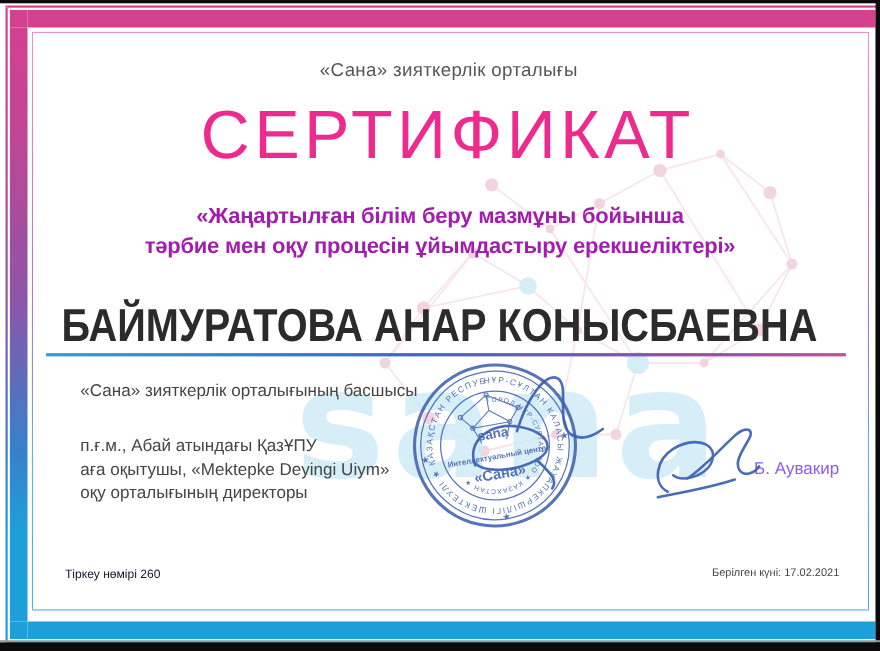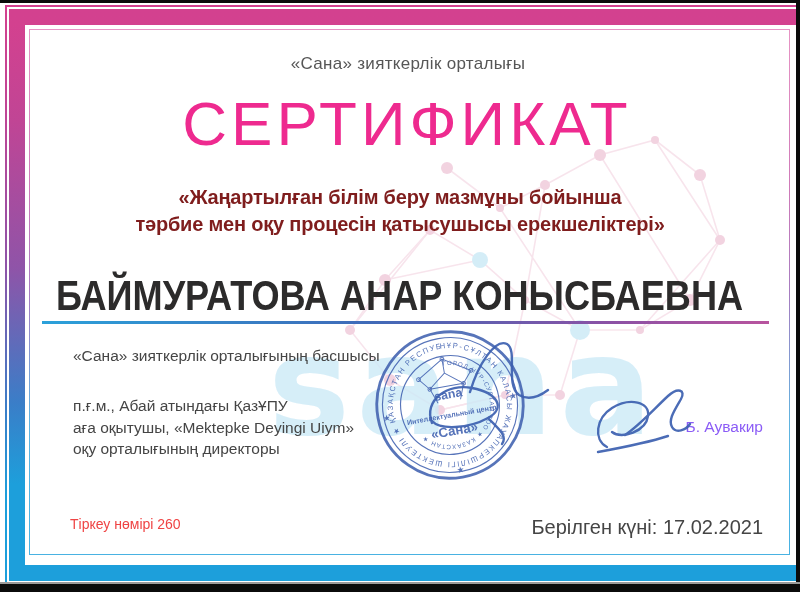--- a/index.html
+++ b/index.html
@@ -26,35 +26,35 @@
   .wm-text{position:absolute;left:268px;top:318px;z-index:1;
      font-size:138px;font-weight:bold;line-height:1;letter-spacing:6px;
      color:#cdeaf7;opacity:.8;font-family:"DejaVu Sans","Liberation Sans",sans-serif;}
 
   
   .org-line{position:absolute;top:54px;left:0;width:100%;padding-left:16px;box-sizing:border-box;
      text-align:center;font-size:17px;color:#565656;letter-spacing:.3px;z-index:2;}
   .cert-title{position:absolute;top:88px;left:0;width:100%;padding-left:14px;box-sizing:border-box;
      text-align:center;font-size:62px;font-weight:normal;color:#ee2a8f;letter-spacing:4px;z-index:2;}
   .subtitle{position:absolute;top:184px;left:0;width:100%;text-align:center;z-index:2;
-     font-size:20px;font-weight:bold;color:#7f1d1d;line-height:27px;letter-spacing:-0.2px;}
+     font-size:20px;font-weight:bold;color:#a21caf;line-height:27px;letter-spacing:-0.2px;}
   .recipient{position:absolute;top:272px;left:0;width:100%;z-index:2;
      font-size:42px;font-weight:bold;color:#2c2b2b;white-space:nowrap;}
   .recipient span{display:inline-block;transform:scaleX(.86);transform-origin:center;}
   .rule{position:absolute;top:321px;left:42px;right:31px;height:3px;z-index:2;
      background:linear-gradient(90deg,#2ba1da 0%,#3f6ab8 45%,#8b51a5 78%,#b8549e 100%);}
 
   .row-signer1{position:absolute;top:347px;left:73px;right:37px;display:flex;
      font-size:15.5px;color:#454545;z-index:2;}
   .role-block{position:absolute;top:395px;left:73px;font-size:15.5px;color:#454545;
      line-height:21.5px;z-index:2;}
   .signer2-name{position:absolute;top:418px;right:37px;font-size:15.5px;color:#8b5cf6;z-index:2;}
 
-  .footer-left{position:absolute;top:516px;left:70px;font-size:14px;color:#ef4444;z-index:2;}
-  .footer-right{position:absolute;top:516px;right:37px;font-size:20px;color:#454545;z-index:2;}
+  .footer-left{position:absolute;top:516px;left:59px;font-size:11px;color:#0f172a;z-index:2;}
+  .footer-right{position:absolute;top:516px;right:37px;font-size:10px;color:#454545;z-index:2;}
 
   
   .stamp{position:absolute;left:374px;top:329px;z-index:3;opacity:.9;}
   .sig-layer{position:absolute;left:0;top:0;z-index:4;}
 </style>
 </head>
 <body>
 
 <div id="photo">
 
@@ -88,21 +88,21 @@
     </g>
   </svg>
 
   <div class="wm-text">sana</div>
 
   <div class="org-line">«Сана» зияткерлік орталығы</div>
   <div class="cert-title">СЕРТИФИКАТ</div>
 
   <div class="subtitle">
     <div>«Жаңартылған білім беру мазмұны бойынша</div>
-    <div>тәрбие мен оқу процесін қатысушысы ерекшеліктері»</div>
+    <div>тәрбие мен оқу процесін ұйымдастыру ерекшеліктері»</div>
   </div>
 
   <div class="recipient">
     <span>БАЙМУРАТОВА АНАР КОНЫСБАЕВНА</span>
   </div>
   <div class="rule"></div>
 
   <div class="row-signer1">
     <span>«Сана» зияткерлік орталығының басшысы</span>
   </div>

